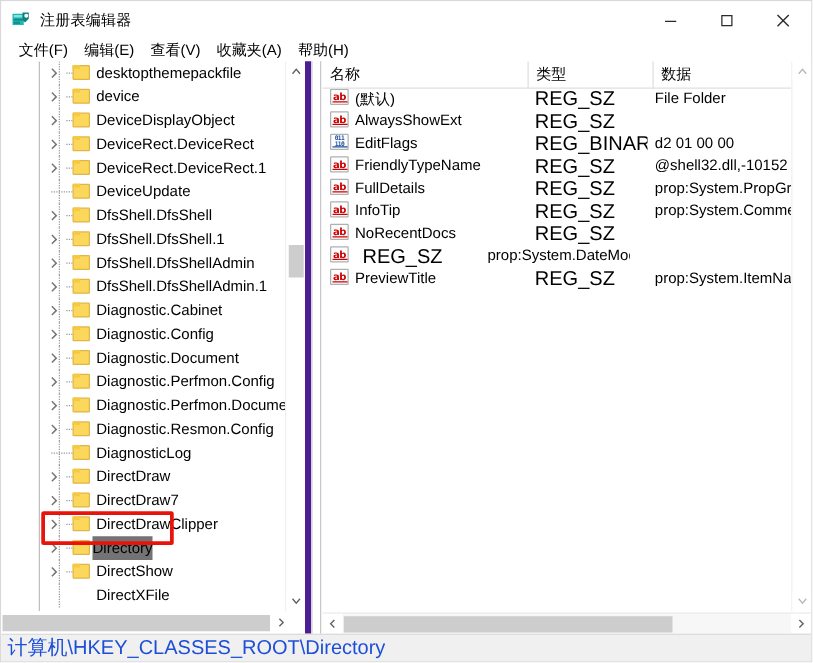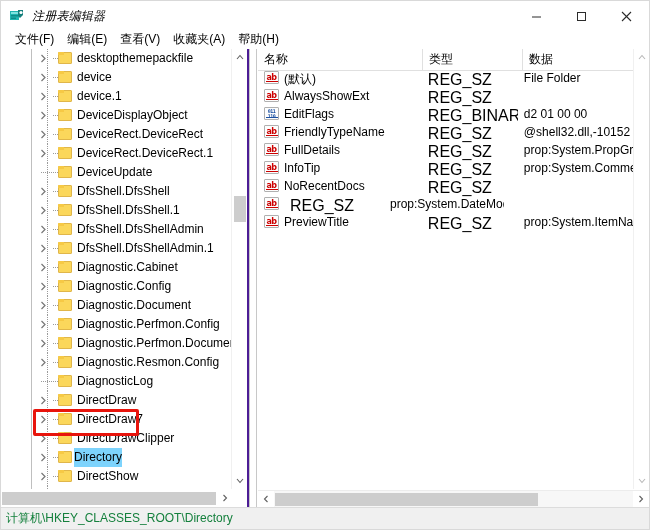--- a/index.html
+++ b/index.html
@@ -16,21 +16,21 @@
     background: #ffffff;
     border: 1px solid #d9d9d9;
     overflow: hidden;
   }
 
   
   #titlebar {
     position: absolute; left: 0; top: 0;
     width: 648px; height: 30px;
     background: #ffffff;
-    display: flex; align-items: center; font-style: italic;
+    display: flex; align-items: center;
   }
   #app-icon {
     width: 16px; height: 16px;
     margin-left: 8px; margin-right: 7px;
     position: relative; flex: none;
   }
   #title-text {
     font-size: 12px; color: #000000;
     white-space: nowrap;
     letter-spacing: .2px;
@@ -43,21 +43,21 @@
     width: 45px; height: 30px;
     display: flex; align-items: center; justify-content: center;
     color: #2b2b2b;
   }
 
   
   #menubar {
     position: absolute; left: 0; top: 30px;
     width: 648px; height: 18px;
     background: #ffffff;
-    display: flex; 
+    display: flex; align-items: center;
     padding-left: 8px;
   }
   .menuitem {
     font-size: 12px; color: #000;
     padding: 1px 7px 1px 6px;
     white-space: nowrap;
     line-height: 15px;
   }
 
   
@@ -65,21 +65,21 @@
     position: absolute; left: 0; top: 48px;
     width: 648px; height: 458px;
     background: #ffffff;
   }
 
   
   #treepane {
     position: absolute; left: 0; top: 0;
     width: 248px; height: 458px;
     background: #ffffff;
-    border-right: 2px solid #4c1d95;
+    border-right: 5px solid #4c1d95;
     overflow: hidden;
   }
   #tree-viewport {
     position: absolute; left: 0; top: 0;
     width: 232px; height: 440px;
     overflow: hidden;
     background: #ffffff;
   }
   #tree-root-line {
     position: absolute;
@@ -133,21 +133,21 @@
     width: 6px; height: 3px;
     background: #f6c945;
     border-top-left-radius: 1px;
   }
   .tlabel {
     margin-left: 40px;
     font-size: 12px; color: #000;
     line-height: 19px;
   }
   .tnode.selected .tlabel {
-    background: #7dd3fc;
+    background: #737373;
     padding: 0 0;
     margin-left: 37px;
   }
 
   
   #tree-vscroll {
     position: absolute; right: 0; top: 0;
     width: 16px; height: 440px;
     background: #ffffff;
     border-left: 1px solid #f0f0f0;
@@ -275,21 +275,21 @@
 
   
   #statusbar {
     position: absolute; left: 0; bottom: 0;
     width: 648px; height: 22px;
     background: #f0f0f0;
     border-top: 1px solid #dcdcdc;
     display: flex; align-items: center;
   }
   #status-text {
-    font-size: 12px; color: #15803d;
+    font-size: 16px; color: #1d4ed8;
     padding-left: 5px;
     white-space: nowrap;
   }
 
   
   #annot-rect {
     position: absolute;
     left: 32px; top: 408px;
     width: 106px; height: 27px;
     border: 3px solid #e8140c;
@@ -382,34 +382,20 @@
                 <svg width="7" height="9" viewBox="0 0 7 9">
                   <path d="M1.5 1 L5 4.5 L1.5 8" fill="none" stroke="#767676" stroke-width="1.2"></path>
                 </svg>
               </span>
               <span class="tw-dash"></span>
               <span class="tw-vline"></span>
               <span class="folder">
                 <span class="fback"></span>
                 <span class="ftab"></span>
               </span>
-              <span class="tlabel">device.1</span>
-            </div>
-            <div class="tnode">
-              <span class="tw-chev">
-                <svg width="7" height="9" viewBox="0 0 7 9">
-                  <path d="M1.5 1 L5 4.5 L1.5 8" fill="none" stroke="#767676" stroke-width="1.2"></path>
-                </svg>
-              </span>
-              <span class="tw-dash"></span>
-              <span class="tw-vline"></span>
-              <span class="folder">
-                <span class="fback"></span>
-                <span class="ftab"></span>
-              </span>
               <span class="tlabel">DeviceDisplayObject</span>
             </div>
             <div class="tnode">
               <span class="tw-chev">
                 <svg width="7" height="9" viewBox="0 0 7 9">
                   <path d="M1.5 1 L5 4.5 L1.5 8" fill="none" stroke="#767676" stroke-width="1.2"></path>
                 </svg>
               </span>
               <span class="tw-dash"></span>
               <span class="tw-vline"></span>

